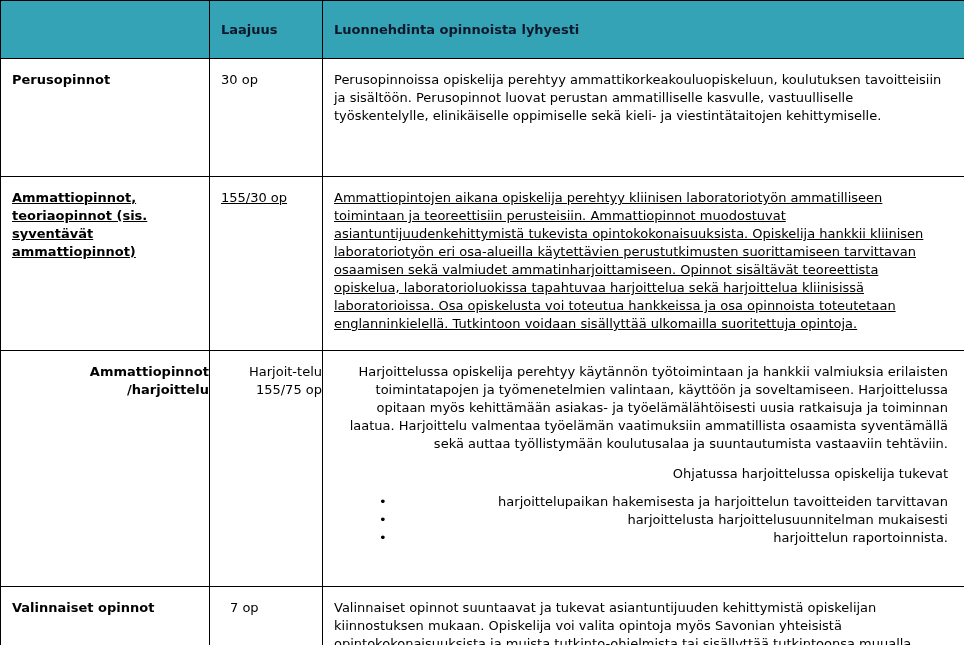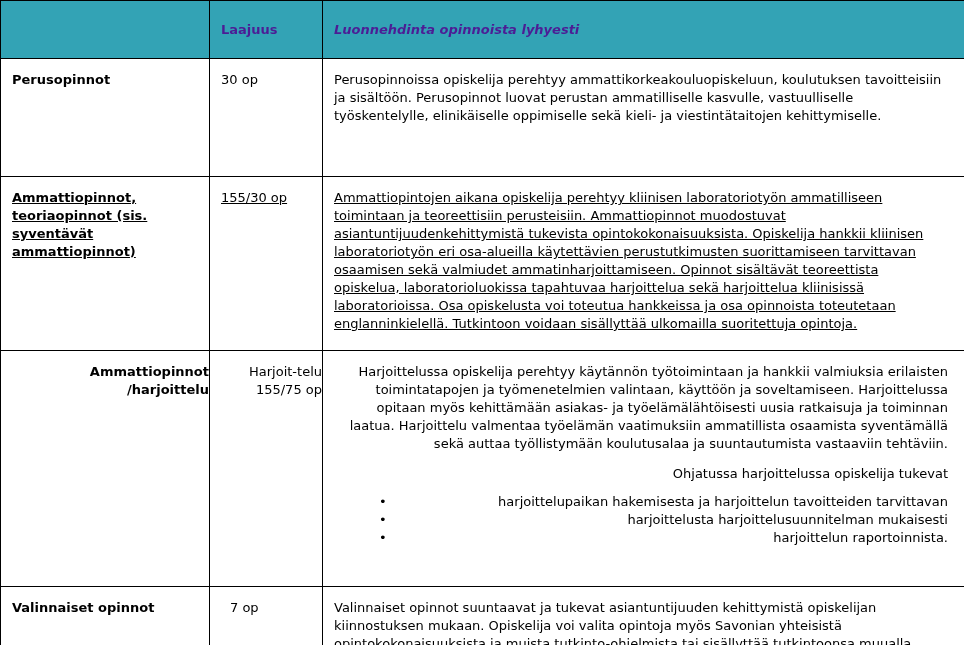--- a/index.html
+++ b/index.html
@@ -14,21 +14,21 @@
     table.studies td, table.studies th {
       border: 1.5px solid #000;
       vertical-align: top;
       padding: 0;
     }
     col.c1 { width: 209px; }
     col.c2 { width: 113px; }
     col.c3 { width: 642px; }
     tr.head th {
       background: #33a3b5;
-      color: #4c1d95;
+      color: #0f172a;
       font-weight: bold;
       text-align: left;
       height: 57px;
       vertical-align: middle;
       font-size: 13px;
     }
     tr.head th .t { display: block; padding-left: 11px; }
     .name { font-weight: bold; padding: 12px 0 0 11px !important; line-height: 18px; }
     .scope { padding: 12px 0 0 11px !important; line-height: 18px; }
     .desc { padding: 12px 16px 10px 11px !important; line-height: 18px; }
@@ -53,21 +53,21 @@
       <col class="c3">
     </colgroup>
   <tbody>
       <tr class="head">
     <th style="background: rgb(51, 163, 181);">
           <span class="t"></span>
         </th>
     <th style="background: rgb(51, 163, 181);">
           <span class="t">Laajuus</span>
         </th>
-    <th style="background: rgb(51, 163, 181); font-style: italic;">
+    <th style="background: rgb(51, 163, 181);">
           <span class="t">Luonnehdinta opinnoista lyhyesti</span>
         </th>
   </tr>
 
   <tr class="r1">
     <td class="name">Perusopinnot</td>
     <td class="scope">30 op</td>
     <td class="desc">
       <p>Perusopinnoissa opiskelija perehtyy ammattikorkeakouluopiskeluun, koulutuksen tavoitteisiin ja sisältöön. Perusopinnot luovat perustan ammatilliselle kasvulle, vastuulliselle työskentelylle, elinikäiselle oppimiselle sekä kieli- ja viestintätaitojen kehittymiselle.</p>
     </td>

